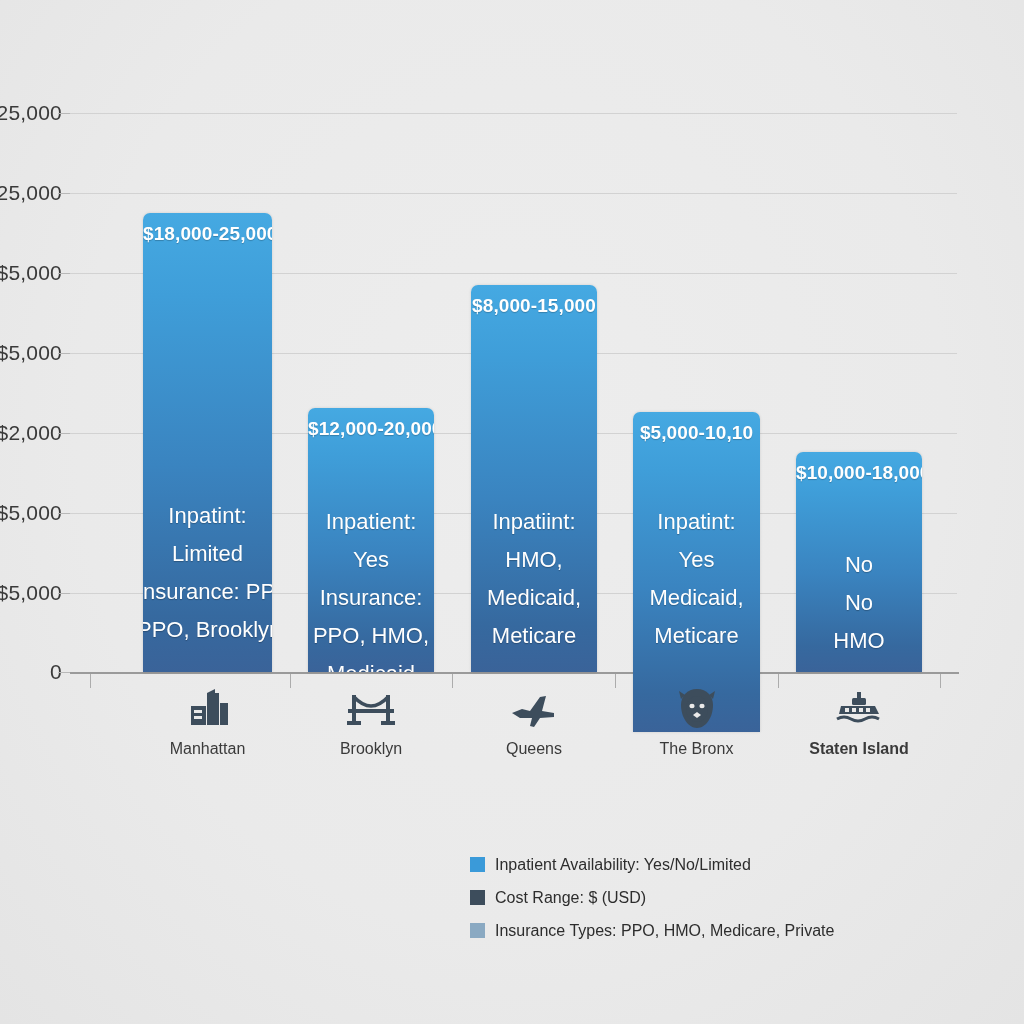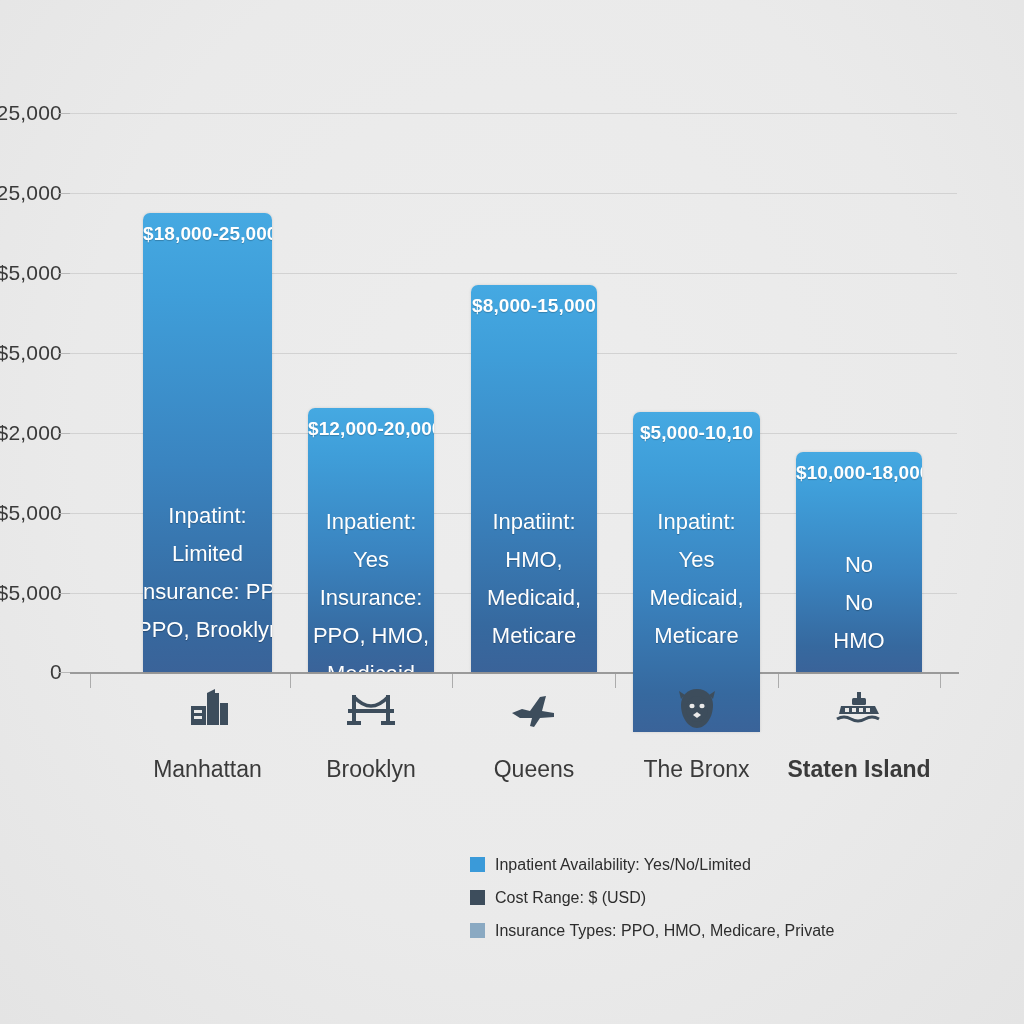--- a/index.html
+++ b/index.html
@@ -119,22 +119,22 @@
     text-align: center;
   }
   .xcat-icon {
     height: 46px;
     display: flex;
     align-items: center;
     justify-content: center;
     color: #3d4d5c;
   }
   .xcat-label {
-    margin-top: 24px;
-    font-size: 23px;
+    margin-top: 8px;
+    font-size: 16px;
     color: #3a3a3a;
     white-space: nowrap;
   }
 
   
   .legend {
     position: absolute;
     left: 470px;
     top: 848px;
   }

